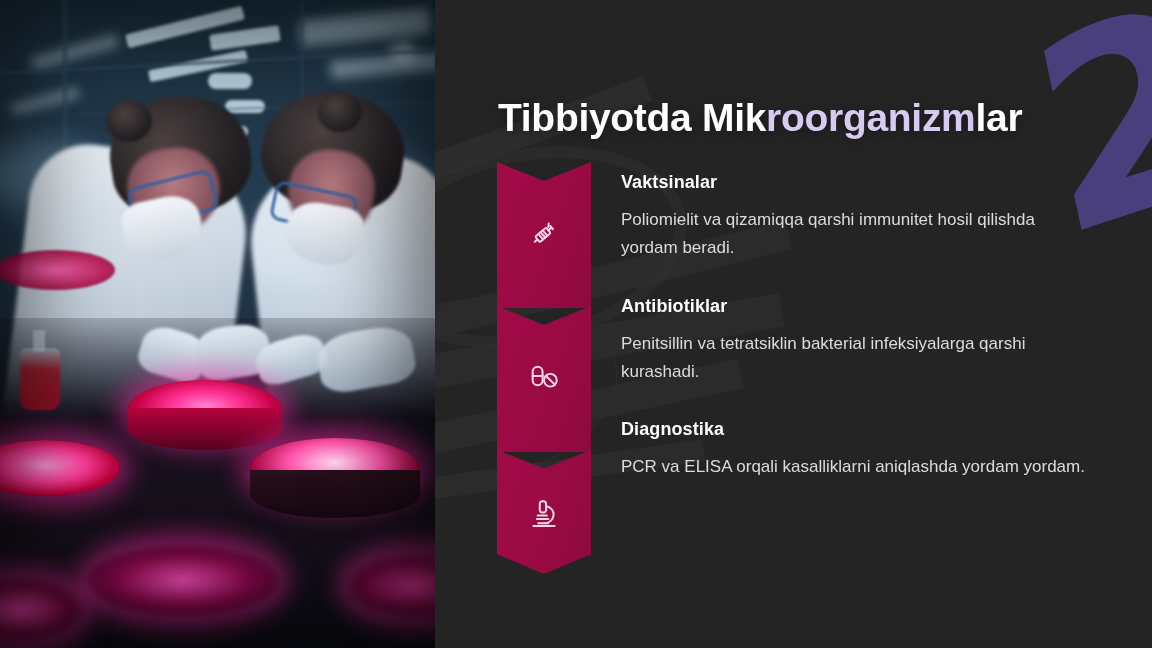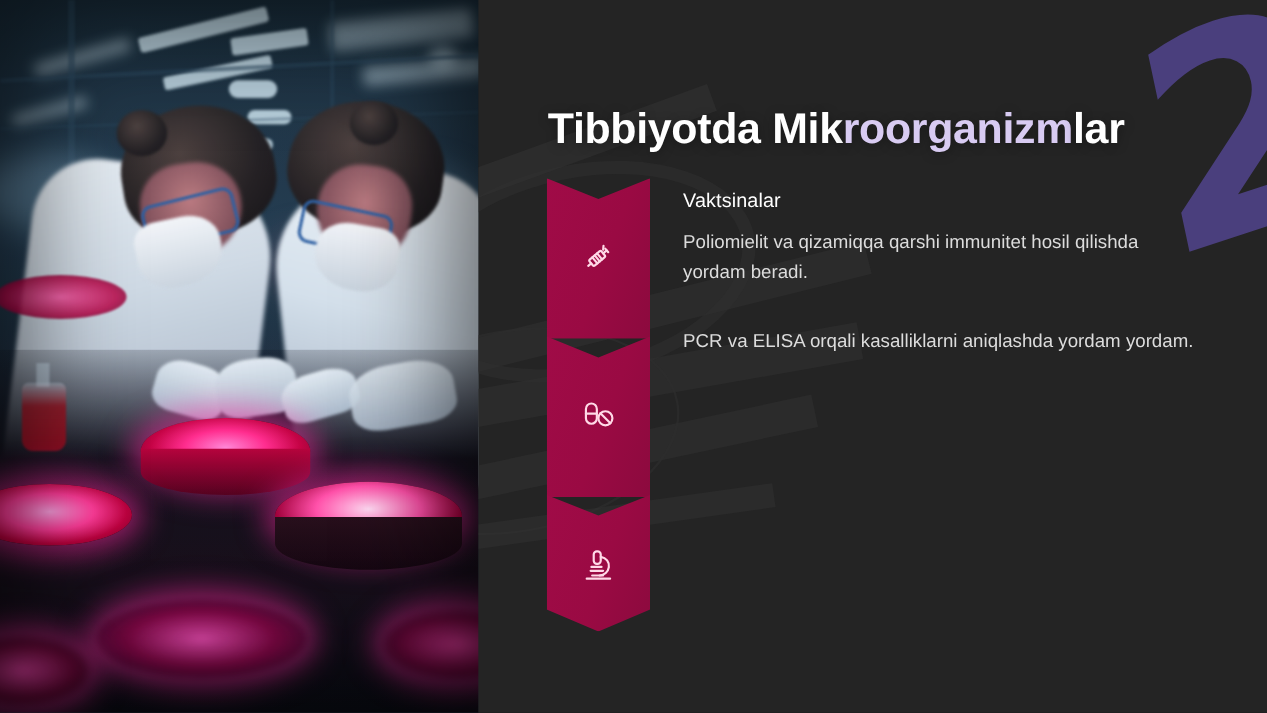--- a/index.html
+++ b/index.html
@@ -110,21 +110,21 @@
     color:#ffd9e7;
   }
   .ricon.i1{top:48px;height:48px;}
   .ricon.i2{top:190px;height:48px;}
   .ricon.i3{top:328px;height:48px;}
 
   
   .items{position:absolute;left:186px;top:172px;width:470px;}
   .item{margin-bottom:28px;}
   .item .h{
-    font-size:18px;font-weight:400;color:#ffffff;
+    font-size:18px;font-weight:700;color:#ffffff;
     margin:0 0 13px 0;letter-spacing:.1px;
   }
   .item .b{
     font-size:17px;color:#dcdcdc;line-height:1.65;margin:0;
     font-weight:400;
   }
   .item.it1{margin-bottom:34px;}
   .item.it2{margin-bottom:33px;}
 </style>
 </head>
@@ -248,19 +248,24 @@
           <path d="M8 18.5h7"></path>
         </svg>
       </div>
     </div>
 
     <div class="items">
       <div class="item it1">
         <p class="h">Vaktsinalar</p>
         <p class="b">Poliomielit va qizamiqqa qarshi immunitet hosil qilishda yordam beradi.</p>
       </div>
+      <div class="item it2">
+        <p class="h">Antibiotiklar</p>
+        <p class="b">Penitsillin va tetratsiklin bakterial infeksiyalarga qarshi kurashadi.</p>
+      </div>
       <div class="item">
+        <p class="h">Diagnostika</p>
         <p class="b">PCR va ELISA orqali kasalliklarni aniqlashda yordam yordam.</p>
       </div>
     </div>
 
   </div>
 </div>
 
 </body></html>

